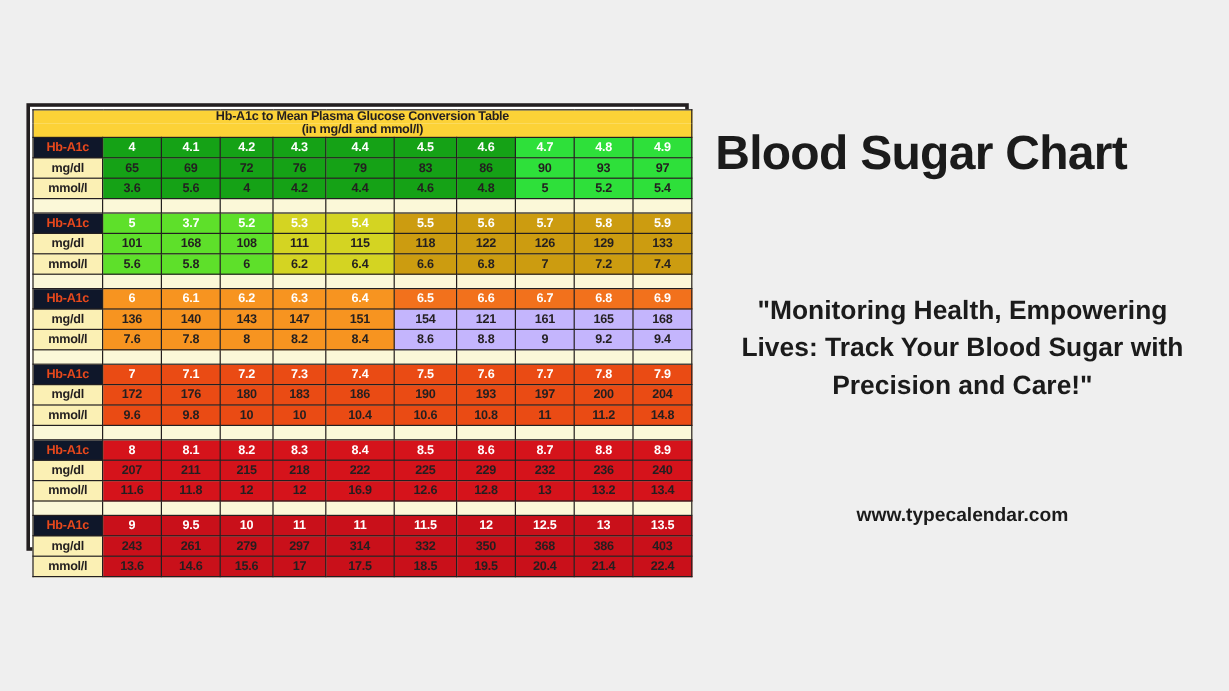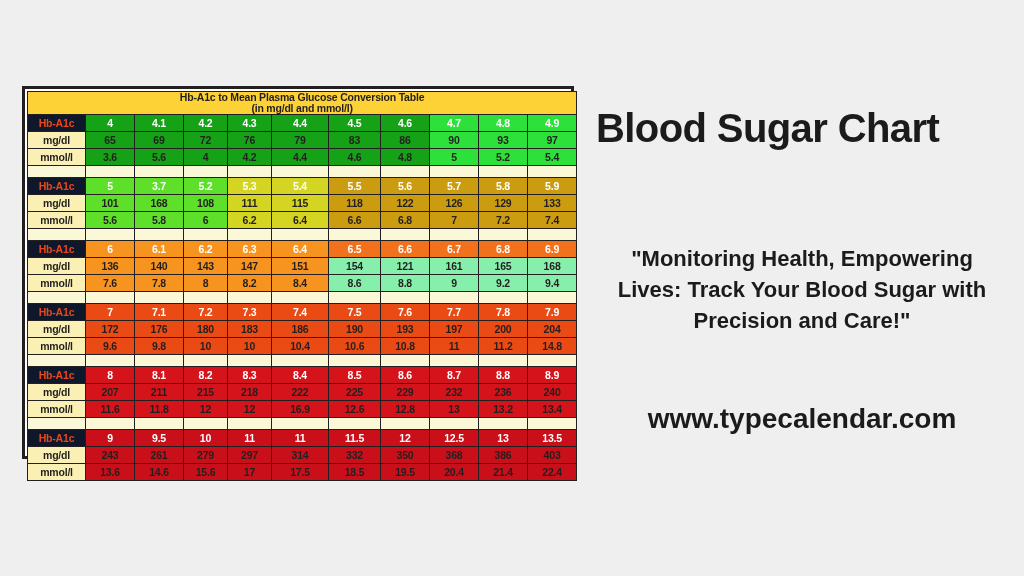--- a/index.html
+++ b/index.html
@@ -94,21 +94,21 @@
   .c-g2v { background: #2ee03a; color: #231f20; }
   .c-g3  { background: #5ee02a; color: #ffffff; }
   .c-g3v { background: #5ee02a; color: #231f20; }
   .c-y1  { background: #d4d422; color: #ffffff; }
   .c-y1v { background: #d4d422; color: #231f20; }
   .c-gd  { background: #cc9c10; color: #ffffff; }
   .c-gdv { background: #cc9c10; color: #231f20; }
   .c-o1  { background: #f79420; color: #ffffff; }
   .c-o1v { background: #f79420; color: #231f20; }
   .c-o2  { background: #f2711c; color: #ffffff; }
-  .c-o2v { background: #86efac; color: #231f20; }
+  .c-o2v { background: #c4b5fd; color: #231f20; }
   .c-o3  { background: #ea4b14; color: #ffffff; }
   .c-o3v { background: #ea4b14; color: #231f20; }
   .c-r1  { background: #d5131b; color: #ffffff; }
   .c-r1v { background: #d5131b; color: #231f20; }
   .c-r2  { background: #c9101a; color: #ffffff; }
   .c-r2v { background: #c9101a; color: #231f20; }
 
   
   #right-panel {
     position: absolute;
@@ -128,25 +128,25 @@
   #tagline {
     font-size: 22px;
     font-weight: bold;
     color: #1b1b1b;
     text-align: center;
     line-height: 1.42;
     margin-top: 92px;
     padding: 0 4px;
   }
   #website-url {
-    font-size: 28px;
+    font-size: 16px;
     font-weight: bold;
     color: #1b1b1b;
     text-align: center;
-    margin-top: 66px;
+    margin-top: 84px;
   }
 </style>
 </head>
 <body>
 
 <div id="table-card">
   <table id="conversion-table">
     <colgroup>
       <col style="width:58px">
       <col style="width:49px">

